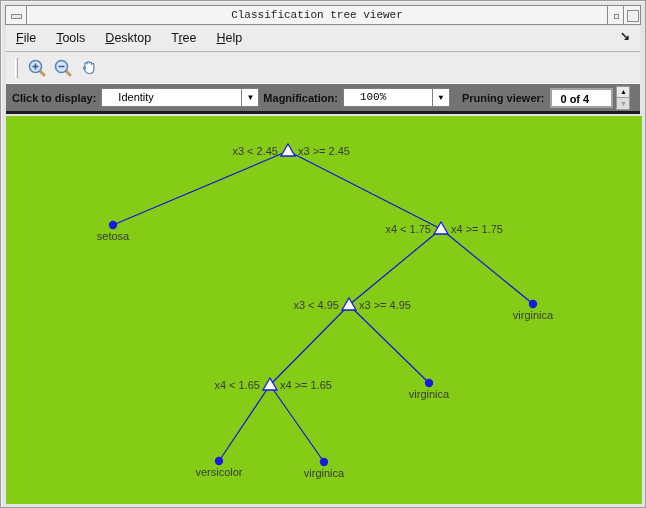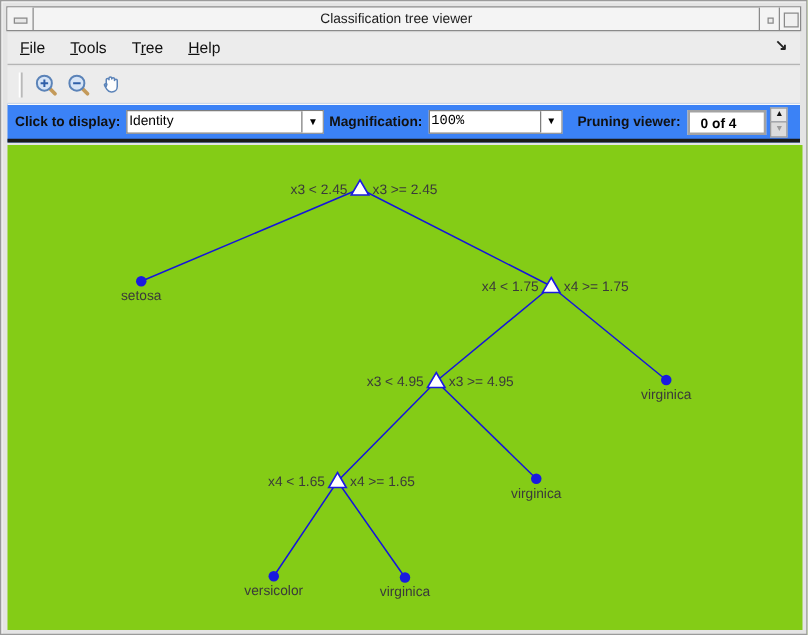--- a/index.html
+++ b/index.html
@@ -6,21 +6,21 @@
   html,body { background:#d8d8d8; font-family:"Liberation Sans", sans-serif; }
   .window {
     position:relative; width:646px; height:508px;
     background:#e4e4e4;
     border:1px solid #9a9a9a;
     box-shadow: inset 1px 1px 0 #f6f6f6;
   }
   
   .titlebar {
     position:absolute; top:4px; left:4px; right:4px; height:20px;
-    display:flex; background:#f4f4f4; border:1px solid #8a8a8a;
+    display:flex; background:#f4f4f4; border:1px solid #8a8a8a;font-family:Liberation Mono, monospace;
   }
   .win-btn { background:#f4f4f4; position:relative; }
   .win-menu-btn { width:21px; border-right:1px solid #8a8a8a; }
   .win-menu-btn::after {
     content:""; position:absolute; left:5px; top:8px; width:9px; height:3px;
     background:#e8e8e8; border:1px solid #8a8a8a;
   }
   .title {
     flex:1; text-align:center; font-size:11px; color:#1c1c1c; line-height:18px;
     overflow:hidden; white-space:nowrap;
@@ -54,30 +54,30 @@
     background:#ececec; display:flex; align-items:center;
   }
   .tb-grip {
     width:3px; height:20px; margin-left:9px; margin-right:6px;
     border-left:1px solid #fff; border-right:1px solid #a8a8a8;
   }
   .tb-btn { width:26px; height:24px; display:flex; align-items:center; justify-content:center; }
   
   .ctrlbar {
     position:absolute; top:82px; left:5px; right:5px; height:31px;
-    background:#3b82f6; border-top:1px solid #fbfbfb; border-bottom:3px solid #1a1a1a;
+    background:#737373; border-top:1px solid #fbfbfb; border-bottom:3px solid #1a1a1a;
     display:flex; align-items:center; font-size:11px; font-weight:bold; color:#111;
   }
   .ctrl-label { margin-left:6px; white-space:nowrap; }
   .combo {
     display:flex; height:19px; background:#fff; border:1px solid #7e7e7e;
     margin-left:5px; align-items:stretch;
   }
   .combo-value {
-    flex:1; font-weight:normal; font-size:11px; line-height:17px; padding-left:1px;
+    flex:1; font-weight:normal; font-size:11px; line-height:17px; padding-left:16px;
     color:#000; overflow:hidden; white-space:nowrap;
   }
   .combo-arrow {
     width:17px; border-left:1px solid #7e7e7e; background:#fff;
     display:flex; align-items:center; justify-content:center;
     font-size:8px; color:#000;
   }
   .combo-display { width:158px; }
   .combo-mag { width:107px;font-family:Liberation Mono, monospace; }
   .value-box {
@@ -114,20 +114,21 @@
       <span></span>
     </div>
     <div class="win-btn win-max-btn">
       <span></span>
     </div>
   </div>
 
   <div class="menubar">
     <span class="menu-item"><u>F</u>ile</span>
     <span class="menu-item"><u>T</u>ools</span>
+    <span class="menu-item"><u>D</u>esktop</span>
     <span class="menu-item">T<u>r</u>ee</span>
     <span class="menu-item"><u>H</u>elp</span>
     <span class="dock-arrow">↘</span>
   </div>
 
   <div class="toolbar">
     <div class="tb-grip"></div>
     <div class="tb-btn">
       <svg width="20" height="20" viewBox="0 0 20 20">
         <line x1="12" y1="12" x2="17" y2="17" stroke="#c49a5a" stroke-width="3" stroke-linecap="round"></line>

